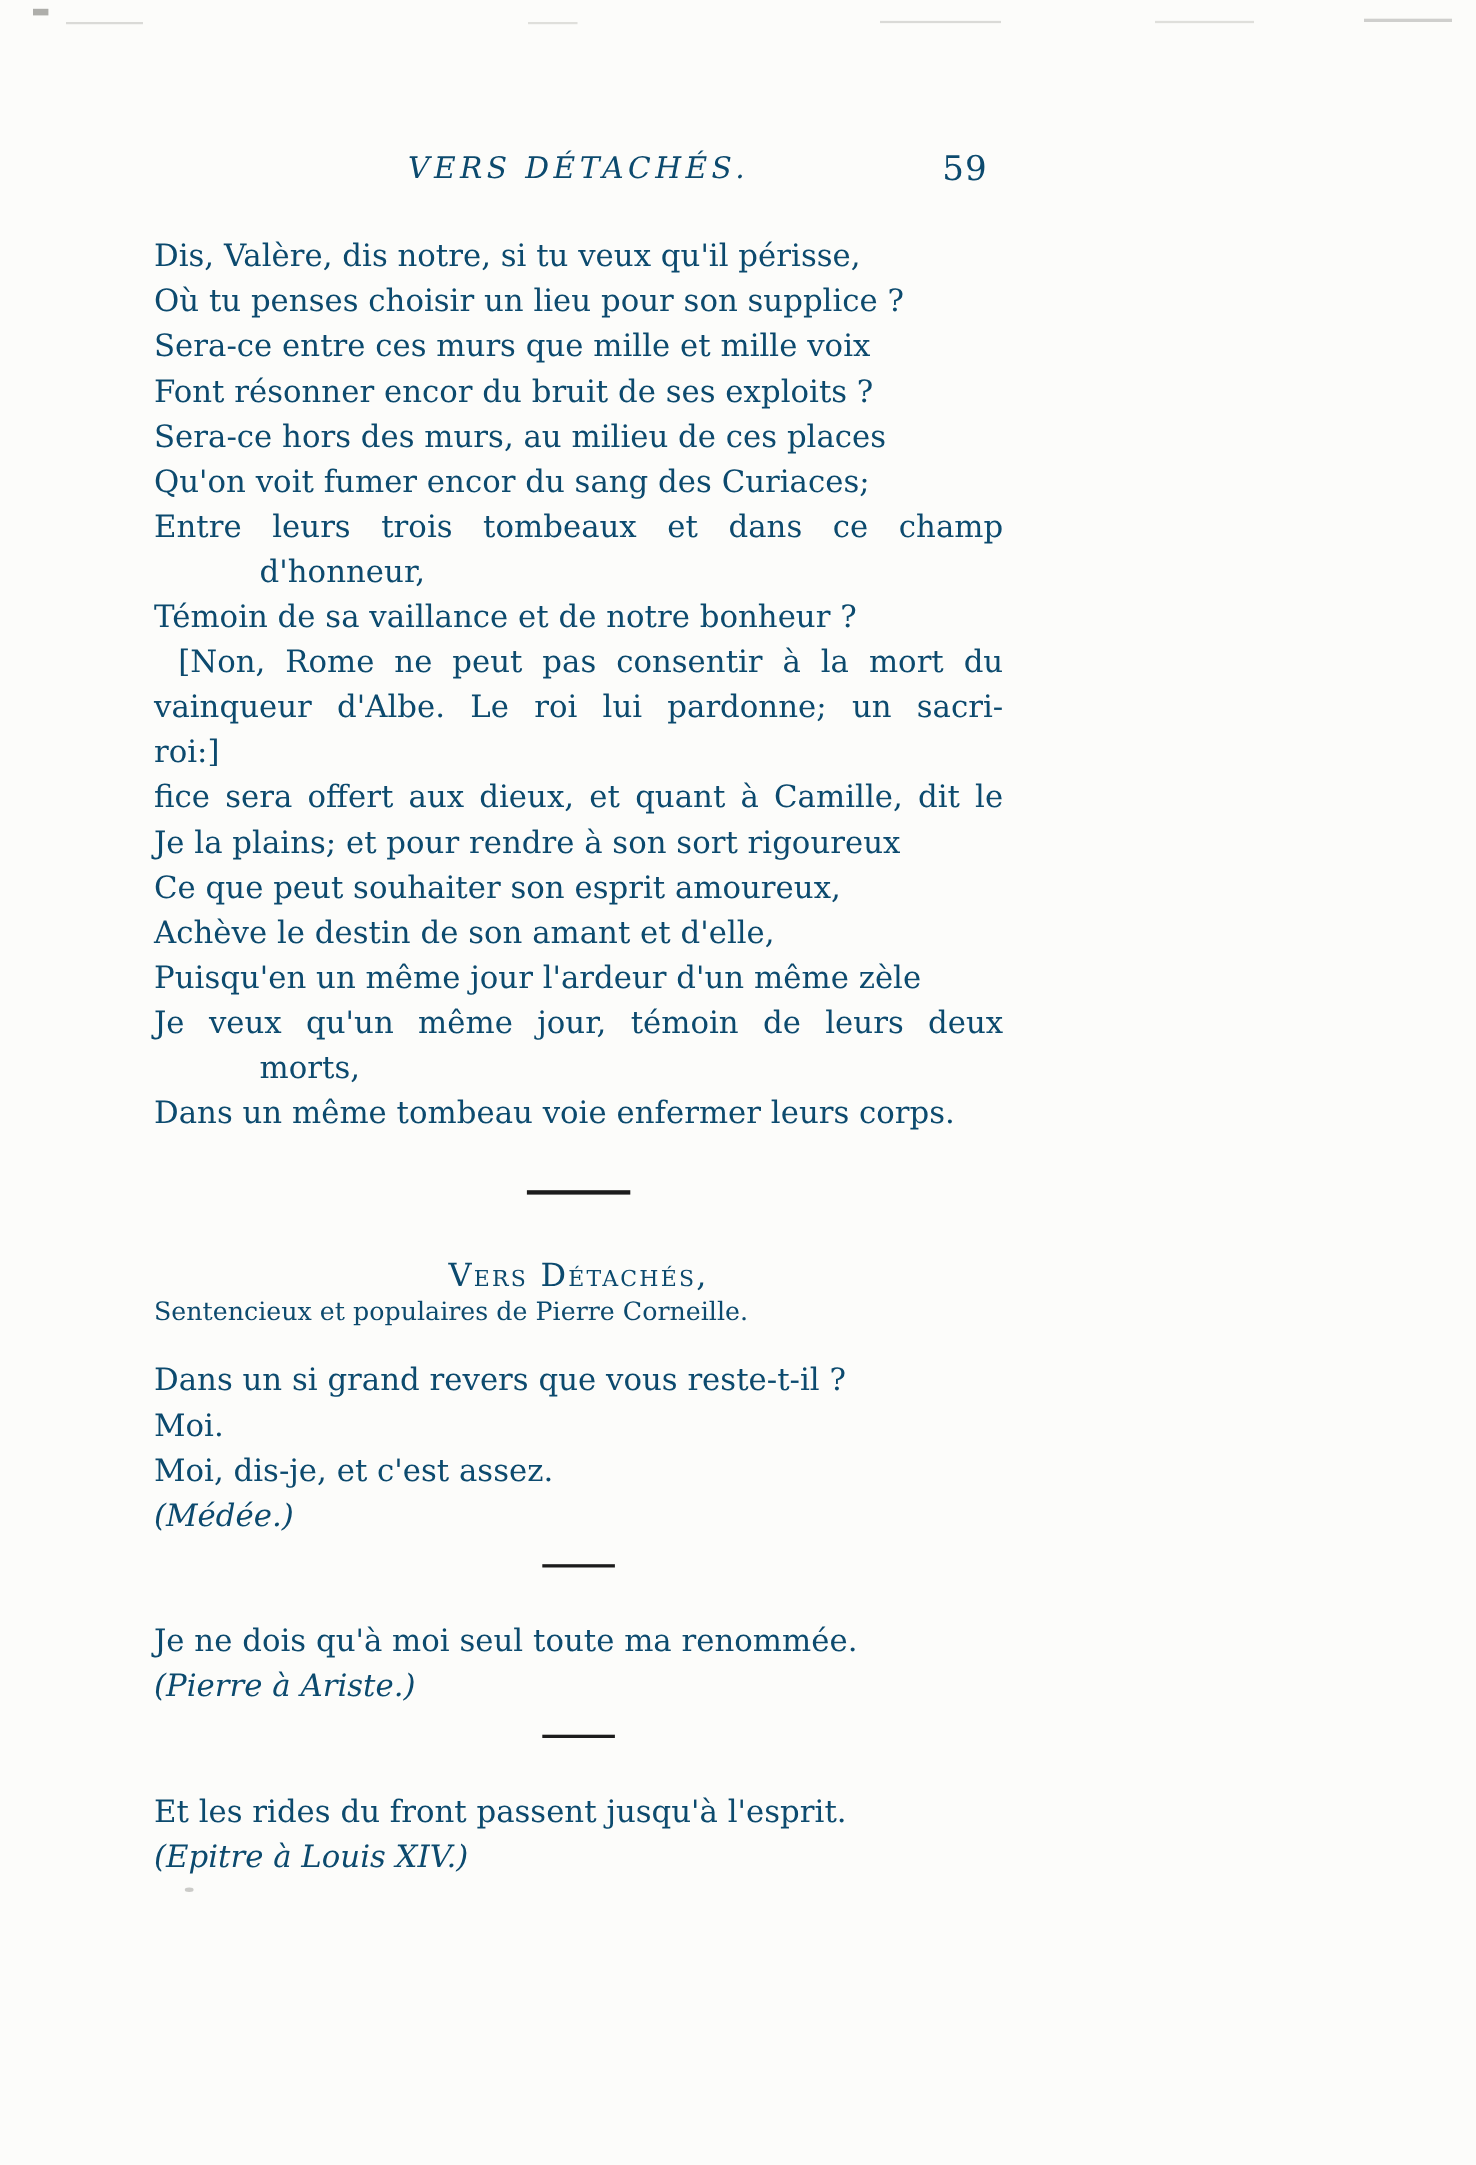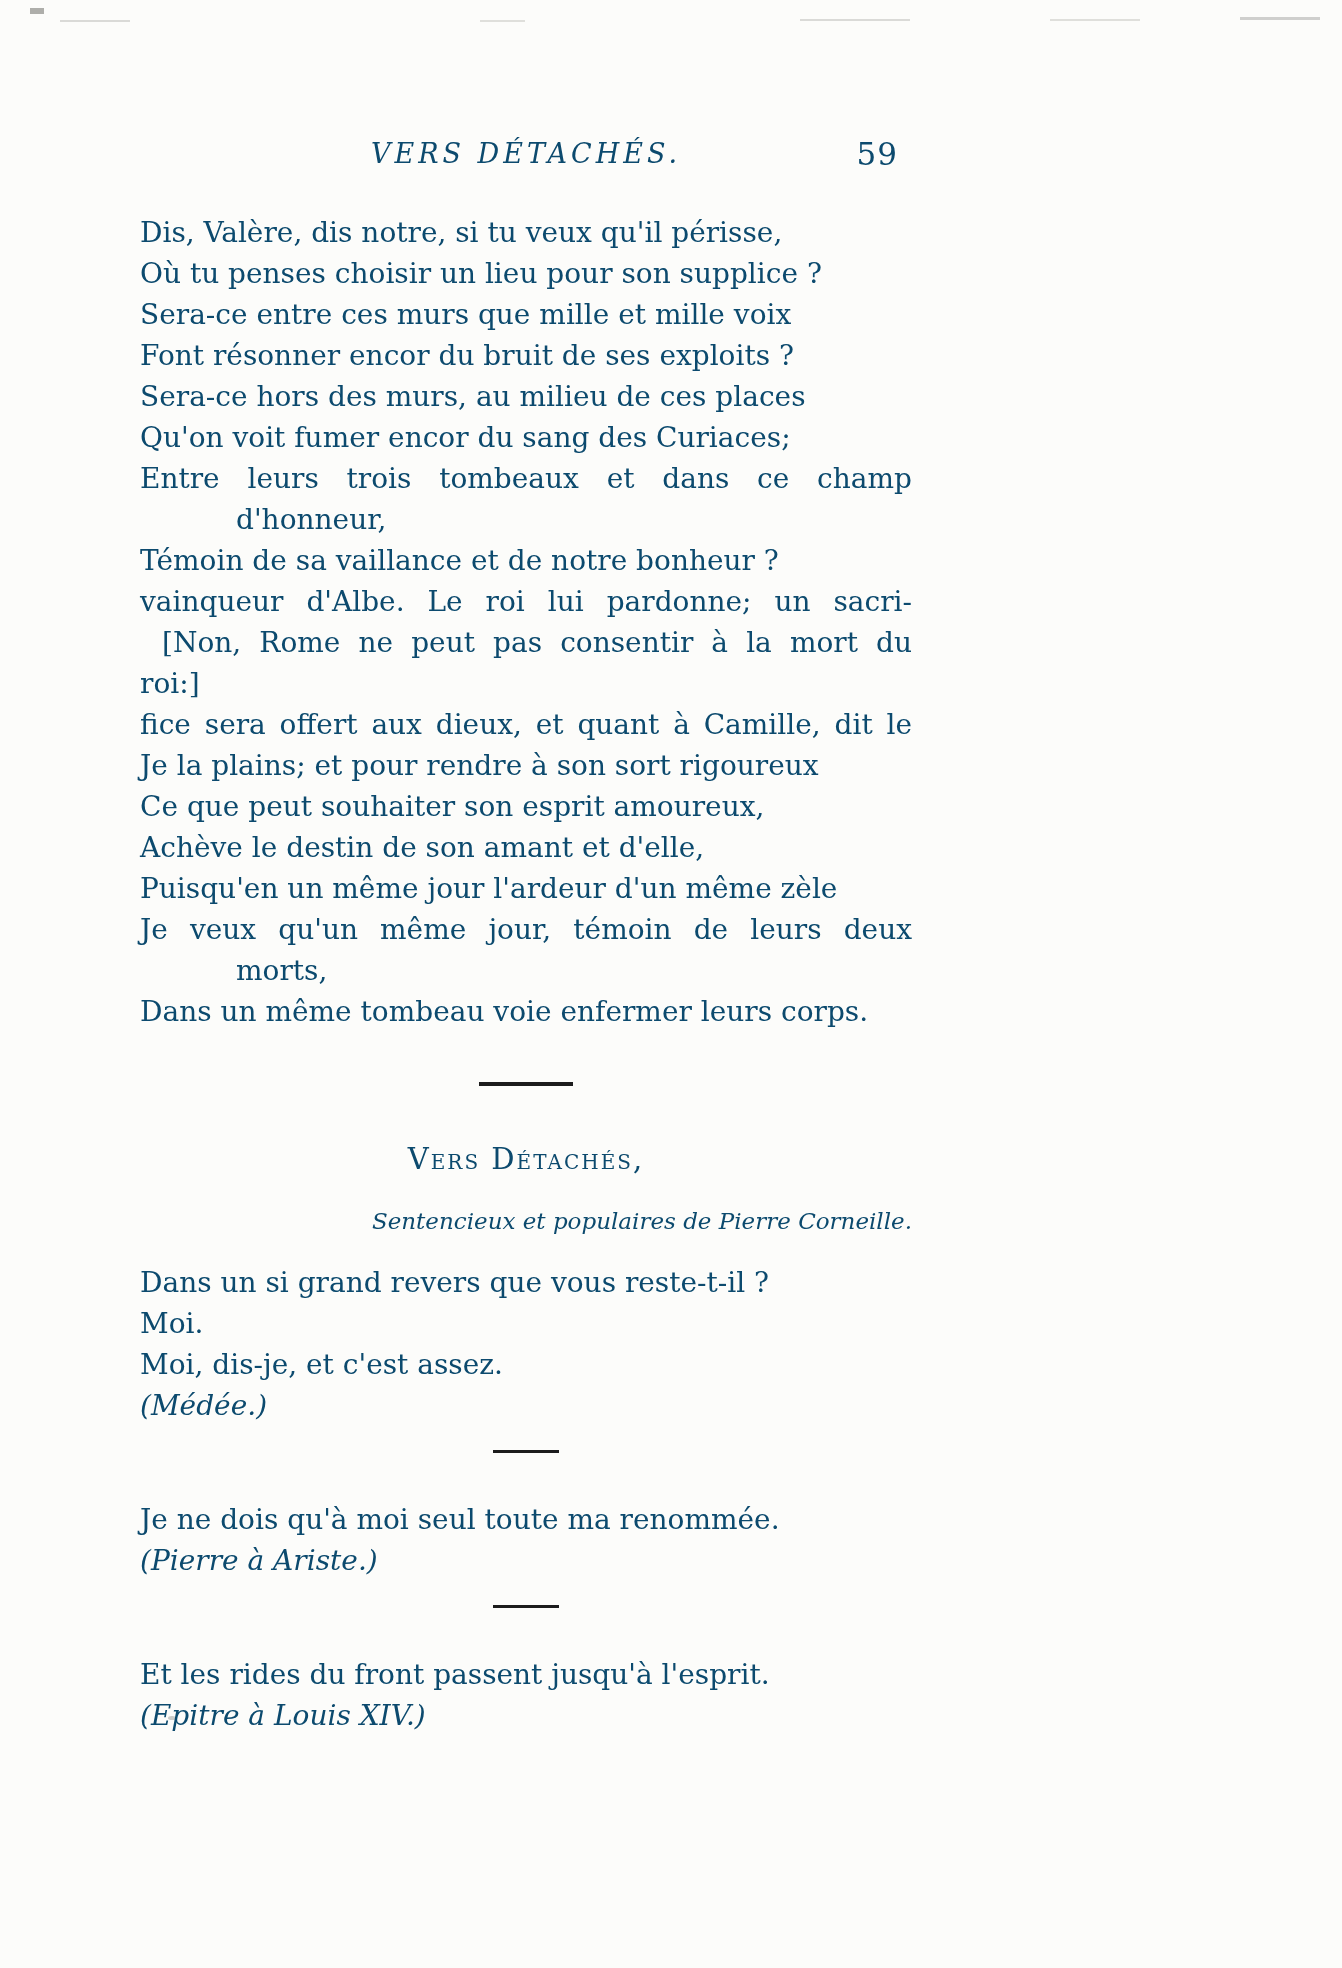--- a/index.html
+++ b/index.html
@@ -65,23 +65,22 @@
   .rule3 { width:66px; height:3px; margin-top:24px; }
 
   .section-heading {
     margin-top:56px;
     text-align:center;
     font-variant:small-caps;
     font-size:29px;
     letter-spacing:2px;
   }
   .section-subtitle {
-    margin-top:32px;
-    text-align:right;
-    font-style:italic;
+    margin-top:4px;
+    text-align:left;
     font-size:23px;
   }
 
   .quote { font-size:28px; line-height:41px; }
   .quote-block { margin-top:28px; }
   .q-right { text-align:left; }
   .pr58 { padding-right:58px; }
   .pr38 { padding-right:38px; }
   .pr36 { padding-right:36px; }
   .pr30 { padding-right:30px; }
@@ -111,22 +110,22 @@
     <div class="poem">
       <div class="line">Dis, Valère, dis notre, si tu veux qu'il périsse,</div>
       <div class="line">Où tu penses choisir un lieu pour son supplice ?</div>
       <div class="line">Sera-ce entre ces murs que mille et mille voix</div>
       <div class="line">Font résonner encor du bruit de ses exploits ?</div>
       <div class="line">Sera-ce hors des murs, au milieu de ces places</div>
       <div class="line">Qu'on voit fumer encor du sang des Curiaces;</div>
       <div class="line stretch">Entre leurs trois tombeaux et dans ce champ</div>
       <div class="line cont">d'honneur,</div>
       <div class="line">Témoin de sa vaillance et de notre bonheur ?</div>
+      <div class="line stretch prose-first">[Non, Rome ne peut pas consentir à la mort du</div>
       <div class="line stretch">vainqueur d'Albe. Le roi lui pardonne; un sacri-</div>
-      <div class="line stretch prose-first">[Non, Rome ne peut pas consentir à la mort du</div>
       <div class="line">roi:]</div>
       <div class="line stretch">fice sera offert aux dieux, et quant à Camille, dit le</div>
       <div class="line">Je la plains; et pour rendre à son sort rigoureux</div>
       <div class="line">Ce que peut souhaiter son esprit amoureux,</div>
       <div class="line">Achève le destin de son amant et d'elle,</div>
       <div class="line">Puisqu'en un même jour l'ardeur d'un même zèle</div>
       <div class="line stretch">Je veux qu'un même jour, témoin de leurs deux</div>
       <div class="line cont">morts,</div>
       <div class="line">Dans un même tombeau voie enfermer leurs corps.</div>
     </div>

